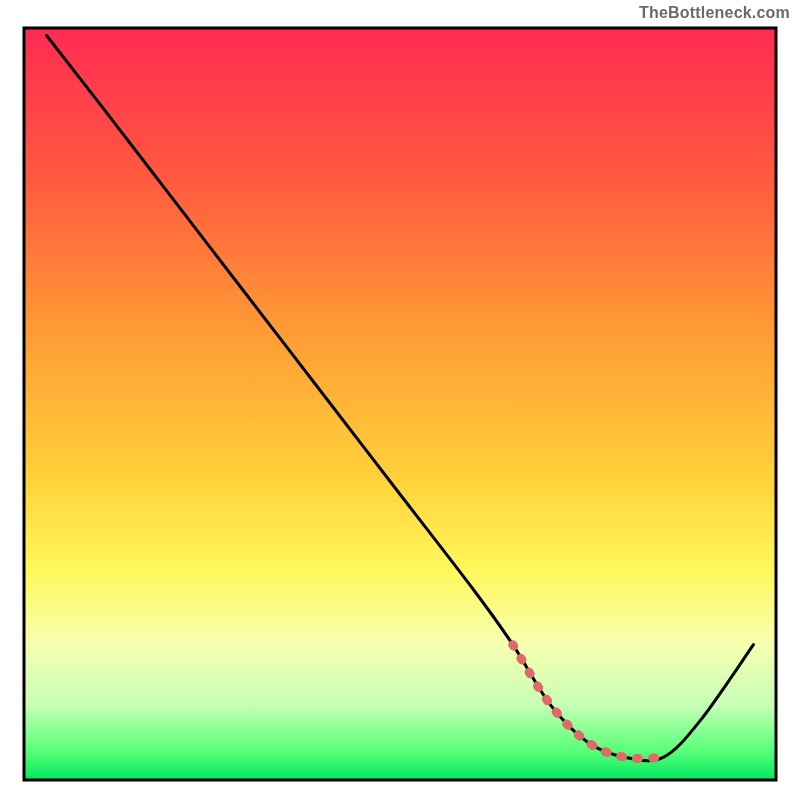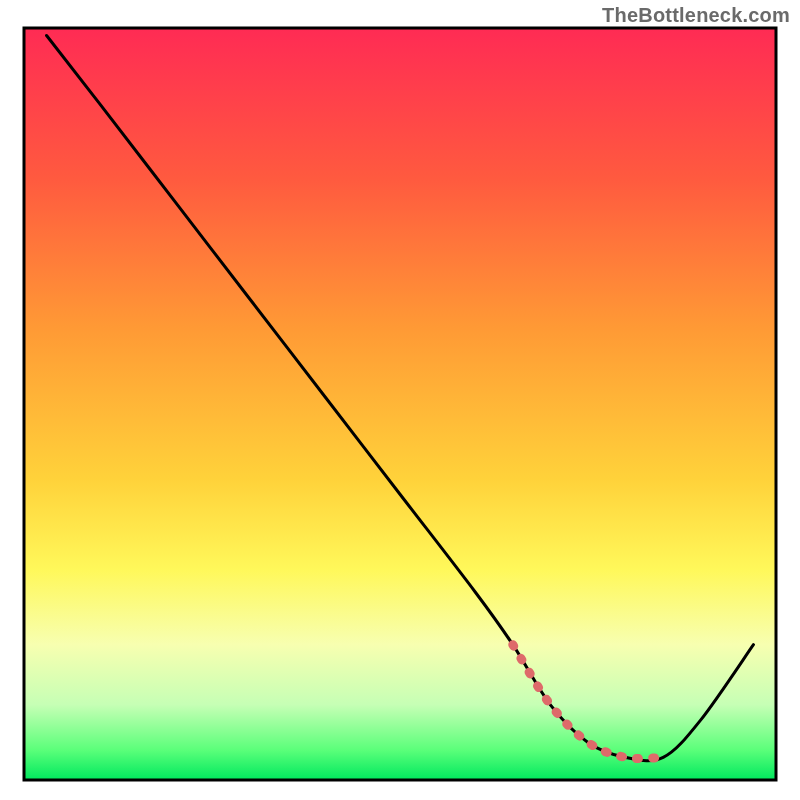--- a/index.html
+++ b/index.html
@@ -13,21 +13,21 @@
   }
   .stage {
     position: relative;
     width: 800px;
     height: 800px;
   }
   .watermark {
     position: absolute;
     top: 4px;
     right: 10px;
-    font-size: 20px;
+    font-size: 16px;
     font-weight: bold;
     color: #6a6a6a;
     letter-spacing: 0.2px;
     user-select: none;
   }
   svg.plot {
     position: absolute;
     left: 0;
     top: 0;
     width: 800px;

